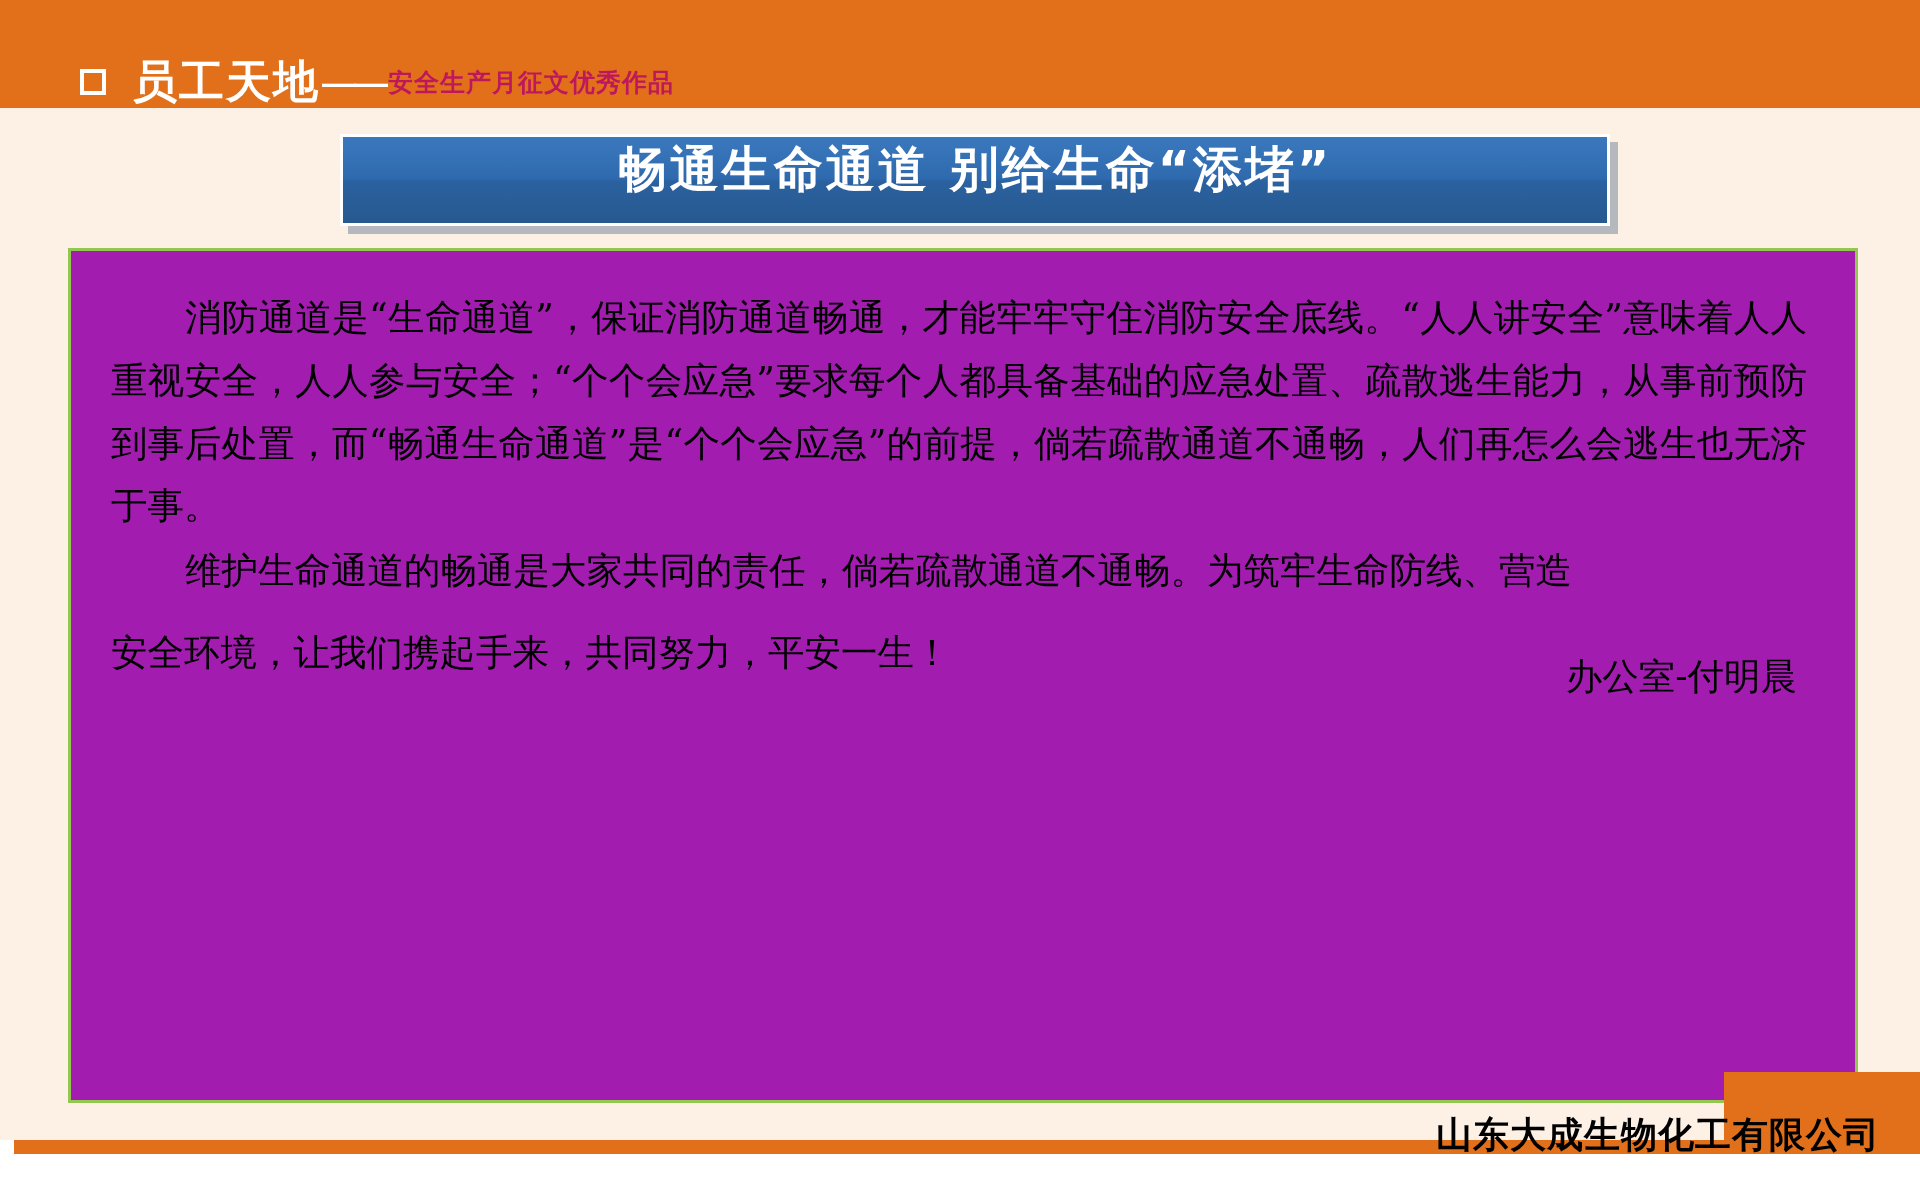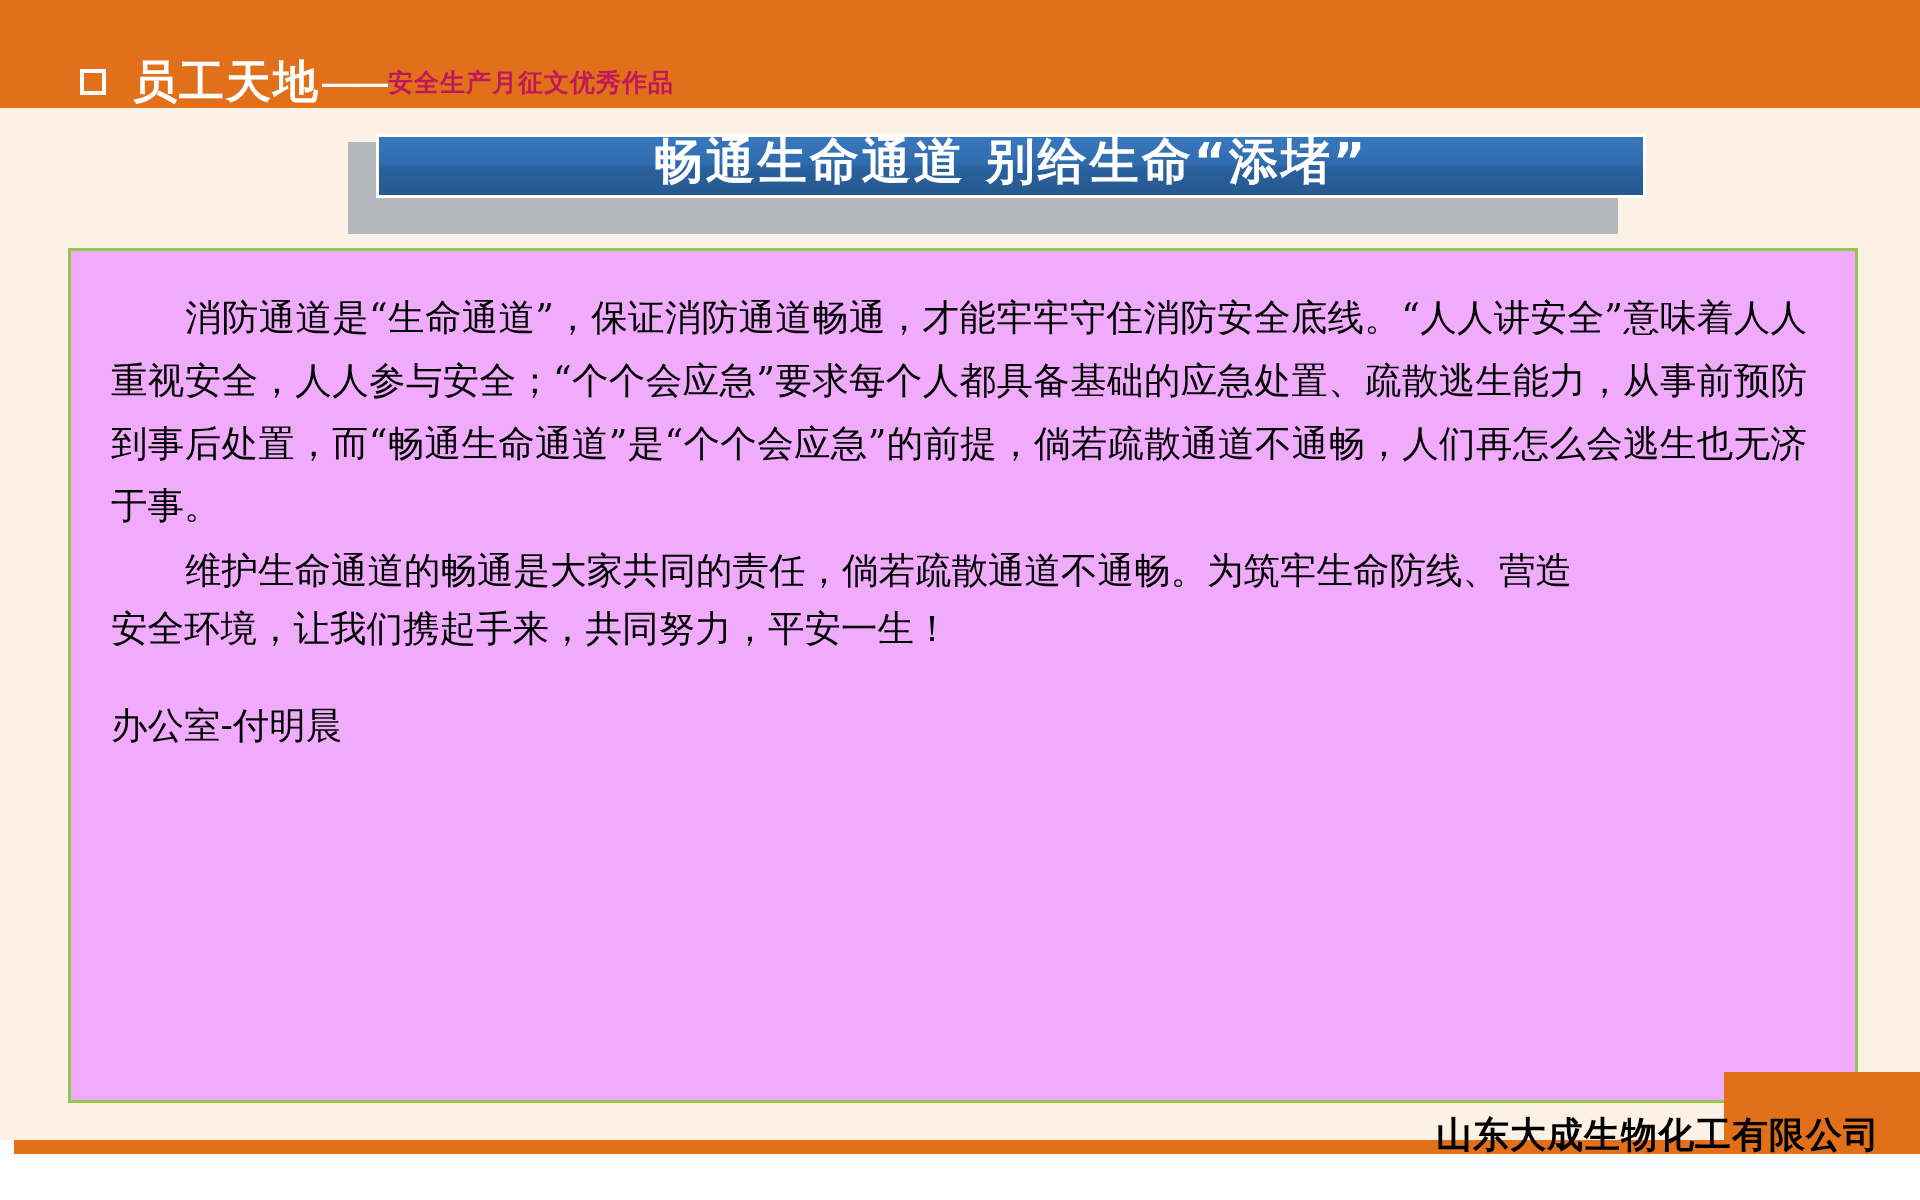--- a/index.html
+++ b/index.html
@@ -87,66 +87,64 @@
     width: 1270px;
     height: 92px;
     background: #7a8c9e;
     opacity: 0.55;
   }
   .title-banner {
     position: absolute;
     left: 0;
     top: 0;
     width: 1270px;
-    height: 64px;
+    height: 92px;
     background: linear-gradient(180deg, #3a78bd 0%, #2f6aae 48%, #2a619f 52%, #27598f 100%);
     border: 3px solid #ffffff;
     box-sizing: border-box;
     display: flex;
-    align-items: flex-end;
+    align-items: flex-start;
     justify-content: center;
-    margin-left: 36px;
   }
   .title-text {
     color: #ffffff;
     font-size: 49px;
     font-weight: bold;
     letter-spacing: 3px;
     font-family: "DejaVu Sans", "Liberation Sans", sans-serif;
     white-space: nowrap;
   }
 
   
   .body-box {
     position: absolute;
     left: 68px;
     top: 248px;
     width: 1790px;
     height: 855px;
     border: 3px solid #92c84f;
-    background: #f0abfc;
+    background: #a21caf;
     box-sizing: border-box;
     padding: 36px 48px 20px 40px;
   }
   .para {
     color: #000000;
     font-size: 36.5px;
     line-height: 1.72;
     text-align: justify;
     text-justify: inter-ideograph;
     text-indent: 74px;
     margin: 0 0 2px 0;
     font-family: "DejaVu Serif", "Liberation Serif", serif;
     letter-spacing: 0px;
   }
   .signature-line {
     display: flex;
     justify-content: space-between;
-    align-items: flex-start;
-    flex-direction: column;
+    align-items: center;
   }
   .sig-text {
     color: #000000;
     font-size: 36.5px;
     font-family: "DejaVu Serif", "Liberation Serif", serif;
   }
   .sig-name {
     color: #000000;
     font-size: 36.5px;
     font-family: "DejaVu Serif", "Liberation Serif", serif;

